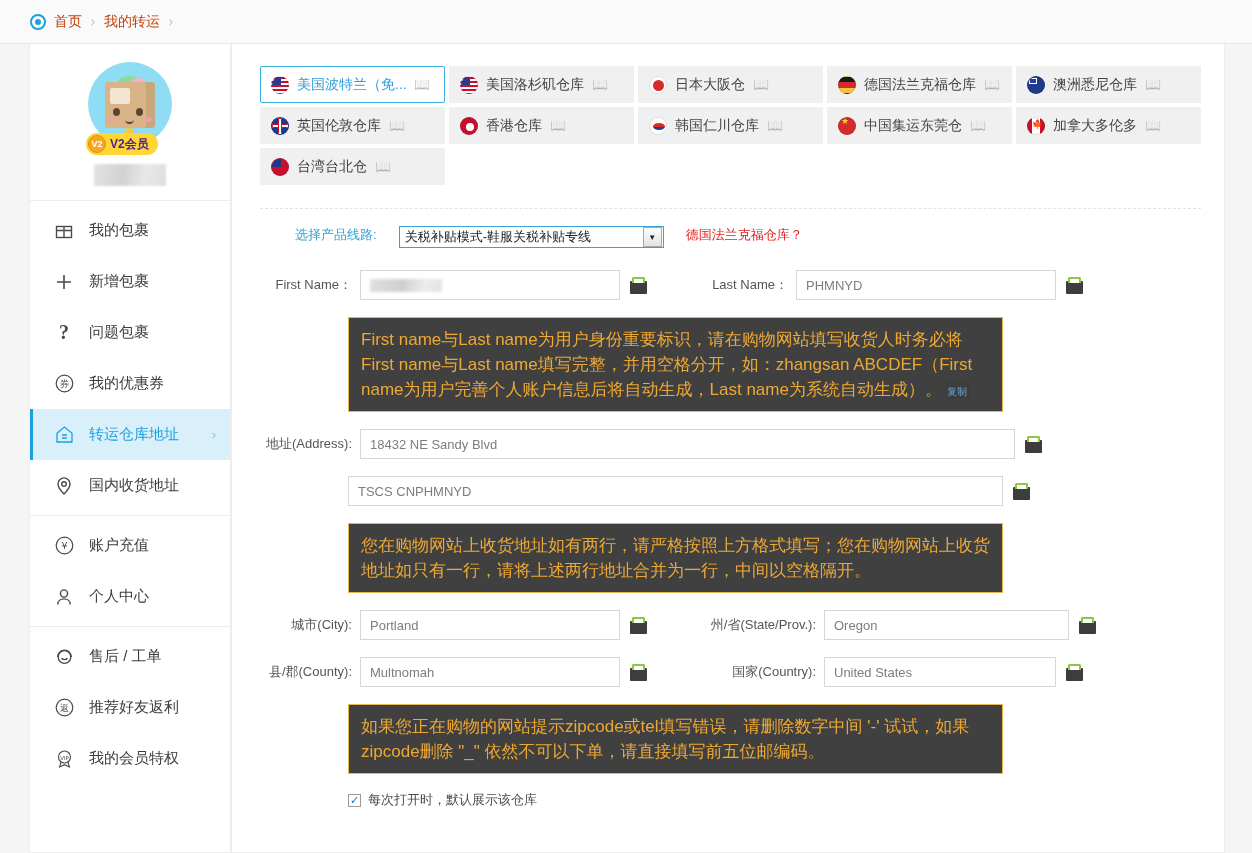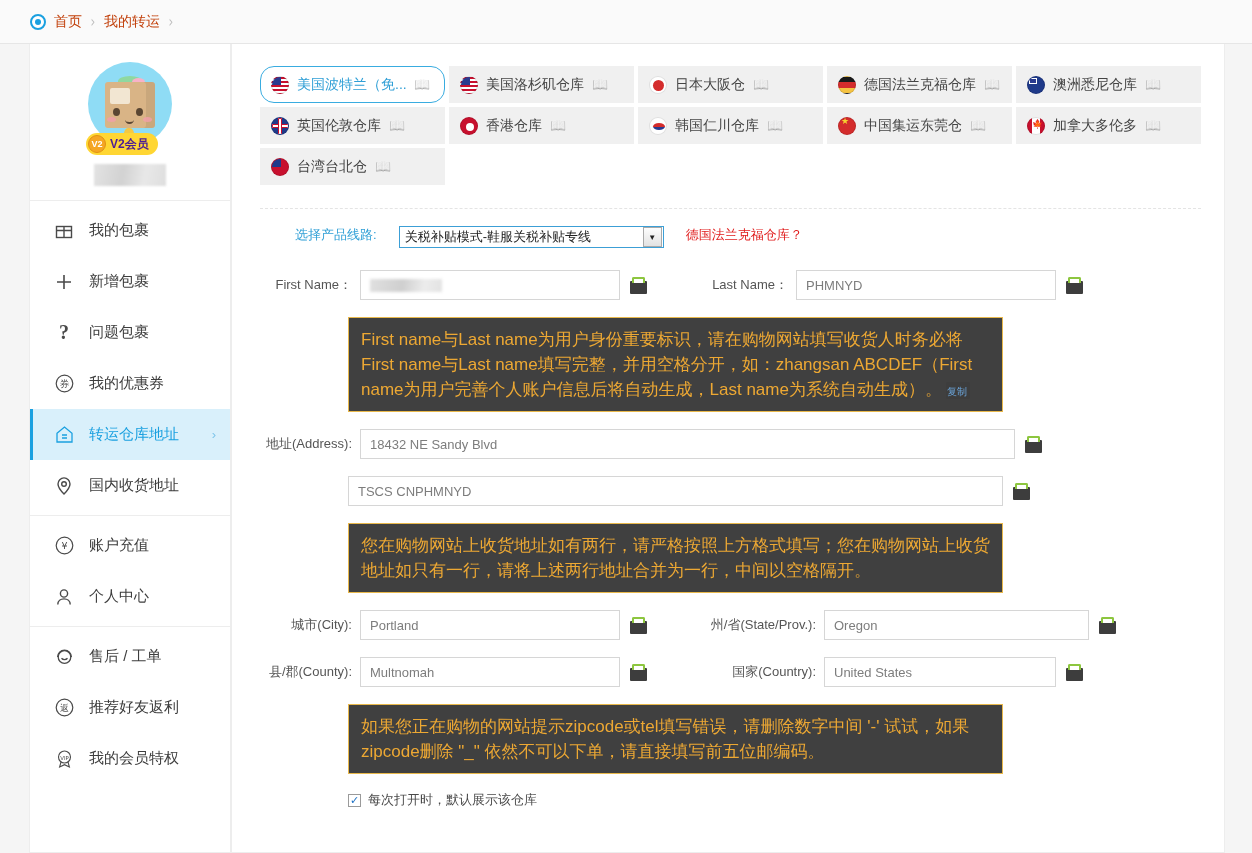--- a/index.html
+++ b/index.html
@@ -135,21 +135,21 @@
   
   #tabs { display: flex; flex-wrap: wrap; gap: 4px 4px; }
   .tab {
     width: 185px; height: 37px; background: #f0f0f0;
     display: flex; align-items: center; gap: 8px;
     padding: 0 10px; cursor: pointer; font-size: 14px; color: #444;
     border: 1px solid transparent;
   }
   .tab.active {
     background: #fff; border: 1px solid #39ace0;
-    border-radius: 14px; color: #2f9fd6;
+    border-radius: 2px; color: #2f9fd6;
   }
   .tab .flag {
     width: 18px; height: 18px; border-radius: 50%; flex: none;
     overflow: hidden; position: relative; border: 1px solid rgba(0,0,0,.12);
   }
   .tab .tname { white-space: nowrap; overflow: hidden; text-overflow: ellipsis; }
   .tab .book-icon { color: #b9b9b9; font-size: 13px; flex: none; }
 
   
   .fl-us { background: repeating-linear-gradient(#c8102e 0 2px,#fff 2px 4px); }
@@ -522,21 +522,21 @@
           <span class="flabel">城市(City):</span>
           <div class="finput w260">Portland</div>
           <span class="copy-icon">
             <span class="ci-body"></span>
               <span class="ci-top"></span>
           </span>
         </div>
         <div class="gap-lr"></div>
         <div class="fcell">
           <span class="flabel wide">州/省(State/Prov.):</span>
-          <div class="finput w260" style="width:265px;">Oregon</div>
+          <div class="finput w260" style="width:245px;">Oregon</div>
           <span class="copy-icon">
             <span class="ci-body"></span>
               <span class="ci-top"></span>
           </span>
         </div>
       </div>
 
       <div class="frow">
         <div class="fcell">
           <span class="flabel">县/郡(County):</span>

